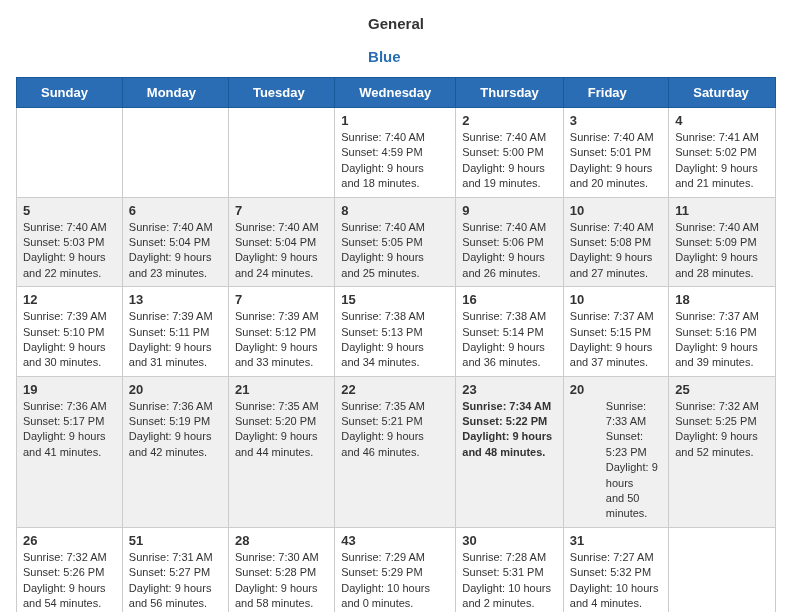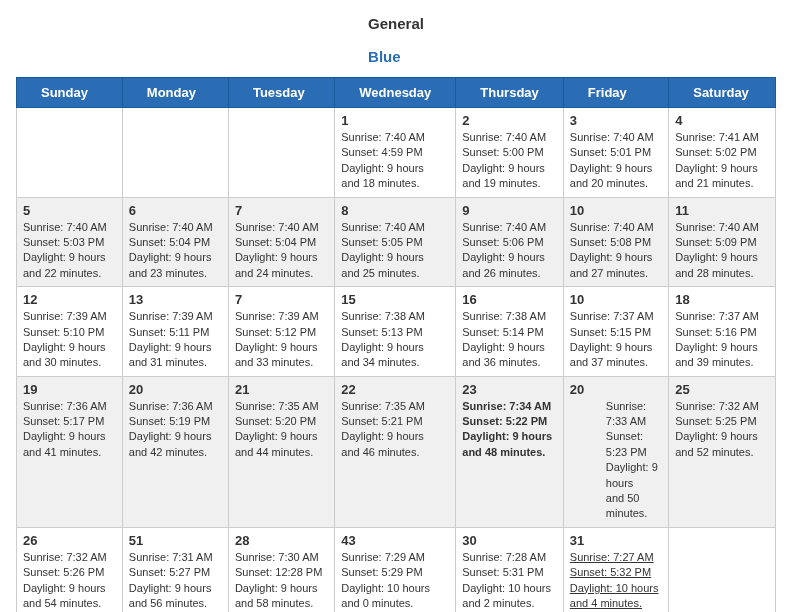--- a/index.html
+++ b/index.html
@@ -310,41 +310,41 @@
         <td>
           <span class="day-number">51</span>
           <div class="day-info" style="white-space: pre-line;">Sunrise: 7:31 AM
 Sunset: 5:27 PM
 Daylight: 9 hours
 and 56 minutes.</div>
         </td>
         <td>
           <span class="day-number">28</span>
           <div class="day-info" style="white-space: pre-line;">Sunrise: 7:30 AM
-Sunset: 12:28 PM
+Sunset: 5:28 PM
 Daylight: 9 hours
 and 58 minutes.</div>
         </td>
         <td>
           <span class="day-number">43</span>
           <div class="day-info" style="white-space: pre-line;">Sunrise: 7:29 AM
 Sunset: 5:29 PM
 Daylight: 10 hours
 and 0 minutes.</div>
         </td>
         <td>
           <span class="day-number">30</span>
           <div class="day-info" style="white-space: pre-line;">Sunrise: 7:28 AM
 Sunset: 5:31 PM
 Daylight: 10 hours
 and 2 minutes.</div>
         </td>
         <td>
           <span class="day-number">31</span>
-          <div class="day-info" style="white-space: pre-line; text-decoration: underline;">Sunrise: 7:27 AM
+          <div class="day-info" style="white-space: pre-line;">Sunrise: 7:27 AM
 Sunset: 5:32 PM
 Daylight: 10 hours
 and 4 minutes.</div>
         </td>
         <td class="empty-cell"></td>
       </tr>
     </tbody>
 </table>
 
 <style>

